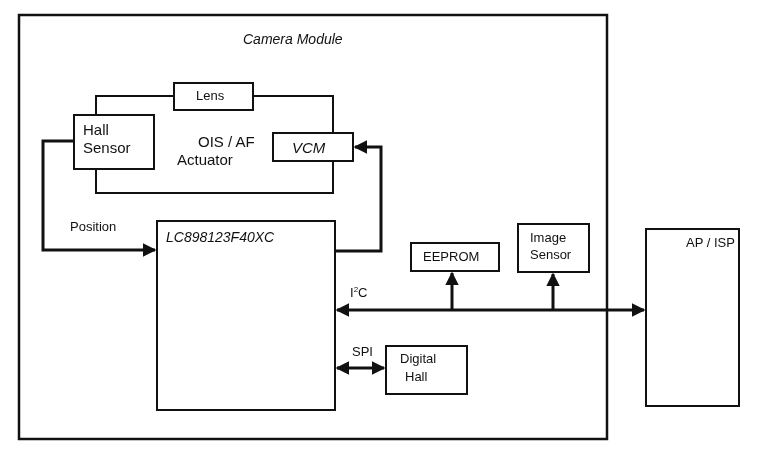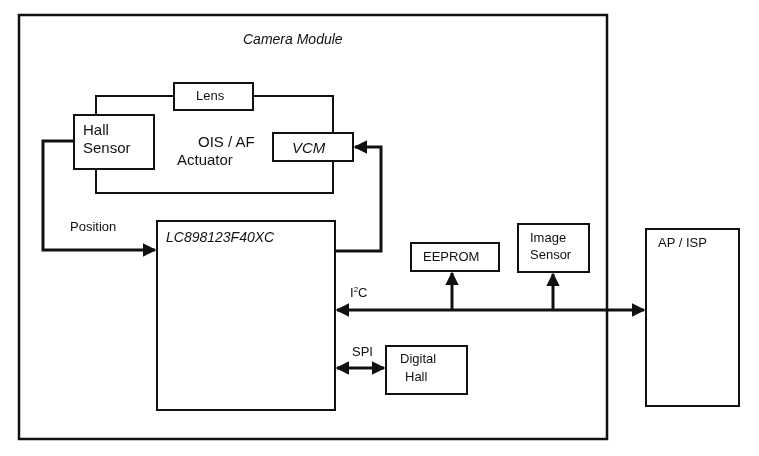--- a/index.html
+++ b/index.html
@@ -76,13 +76,13 @@
 <div class="lbl sm" style="left:530px;top:231px;">Image</div>
 <div class="lbl sm" style="left:530px;top:248px;">Sensor</div>
 
 <div class="lbl sm" style="left:350px;top:285px;"><span>I</span><sup style="font-size:8px;">2</sup><span>C</span></div>
 
 <div class="lbl sm" style="left:352px;top:345px;">SPI</div>
 
 <div class="lbl sm" style="left:400px;top:352px;">Digital</div>
 <div class="lbl sm" style="left:405px;top:370px;">Hall</div>
 
-<div class="lbl sm" style="left:658px;top:236px;">AP / ISP</div>
+<div class="lbl sm" style="left:686px;top:236px;">AP / ISP</div>
 
 </body></html>

